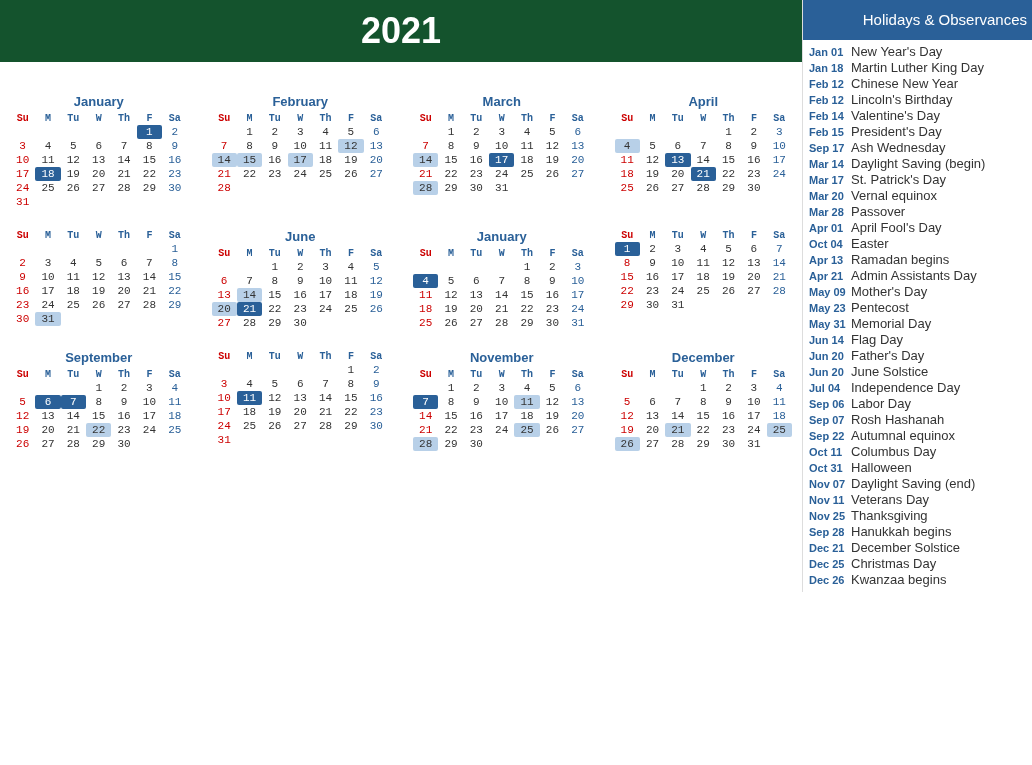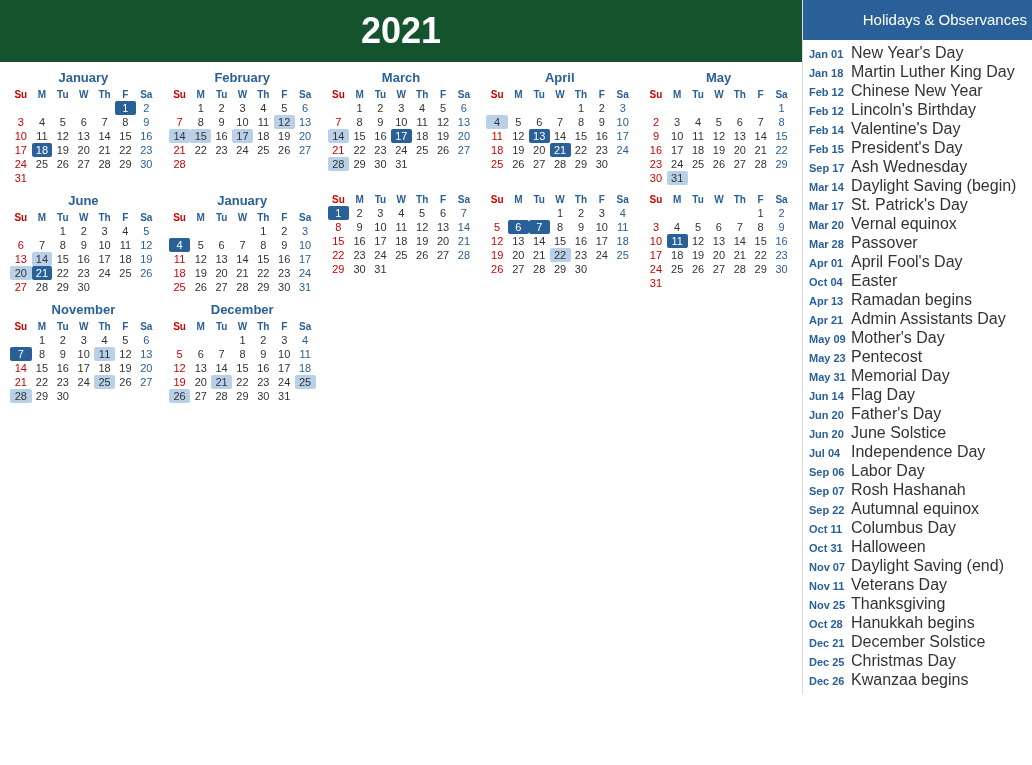--- a/index.html
+++ b/index.html
@@ -25,41 +25,43 @@
       background: #14532d;
       color: white;
       text-align: center;
       font-size: 36px;
       font-weight: bold;
       padding: 10px 0;
     }
 
     .months-grid {
       display: grid;
-      grid-template-columns: repeat(5, 1fr);
-      gap: 0;
+      grid-template-columns: repeat(4, 1fr);
+      gap: 12px;
       padding: 4px;
+      margin-top: 24px;
     }
 
     .month-block {
       padding: 4px 6px;
     }
 
     .month-title {
       text-align: center;
       color: #2a6098;
       font-size: 13px;
       font-weight: bold;
       margin-bottom: 3px;
     }
 
     .cal-table {
       width: 100%;
       border-collapse: collapse;
       font-size: 11px;
+      font-family: Liberation Mono, monospace;
     }
 
     .cal-table th {
       text-align: center;
       color: #2a6098;
       font-weight: bold;
       padding: 1px 2px;
       font-size: 10px;
     }
 
@@ -113,21 +115,21 @@
 
     .holiday-date {
       color: #2a6098;
       font-weight: bold;
       min-width: 42px;
       font-size: 11px;
     }
 
     .holiday-name {
       color: #333;
-      font-size: 16px;
+      font-size: 13px;
     }
   </style>
 </head>
 <body>
 
 <div class="main-container">
   <div class="calendar-section">
     <div class="year-header">
       <span>2021</span>
     </div>
@@ -387,21 +389,20 @@
                 <td>27</td>
                 <td>28</td>
                 <td>29</td>
                 <td>30</td>
                 <td></td>
               </tr>
             </tbody>
           </table>
         </div>
         <div class="month-block">
-          <div class="month-title">May</div>
           <table class="cal-table">
             <thead>
               <tr>
                 <th style="color: rgb(204, 0, 0);">Su</th>
                 <th>M</th>
                 <th>Tu</th>
                 <th>W</th>
                 <th>Th</th>
                 <th>F</th>
                 <th style="color: rgb(42, 96, 152);">Sa</th>
@@ -647,20 +648,21 @@
                 <td>31</td>
                 <td></td>
                 <td></td>
                 <td></td>
                 <td></td>
               </tr>
             </tbody>
           </table>
         </div>
         <div class="month-block">
+          <div class="month-title">September</div>
           <table class="cal-table">
             <thead>
               <tr>
                 <th style="color: rgb(204, 0, 0);">Su</th>
                 <th>M</th>
                 <th>Tu</th>
                 <th>W</th>
                 <th>Th</th>
                 <th>F</th>
                 <th style="color: rgb(42, 96, 152);">Sa</th>
@@ -1033,21 +1035,21 @@
         </div>
         <div class="holiday-item">
           <span class="holiday-date">Nov 11</span>
           <span class="holiday-name">Veterans Day</span>
         </div>
         <div class="holiday-item">
           <span class="holiday-date">Nov 25</span>
           <span class="holiday-name">Thanksgiving</span>
         </div>
         <div class="holiday-item">
-          <span class="holiday-date">Oct 28</span>
+          <span class="holiday-date">Sep 28</span>
           <span class="holiday-name">Hanukkah begins</span>
         </div>
         <div class="holiday-item">
           <span class="holiday-date">Dec 21</span>
           <span class="holiday-name">December Solstice</span>
         </div>
         <div class="holiday-item">
           <span class="holiday-date">Dec 25</span>
           <span class="holiday-name">Christmas Day</span>
         </div>

